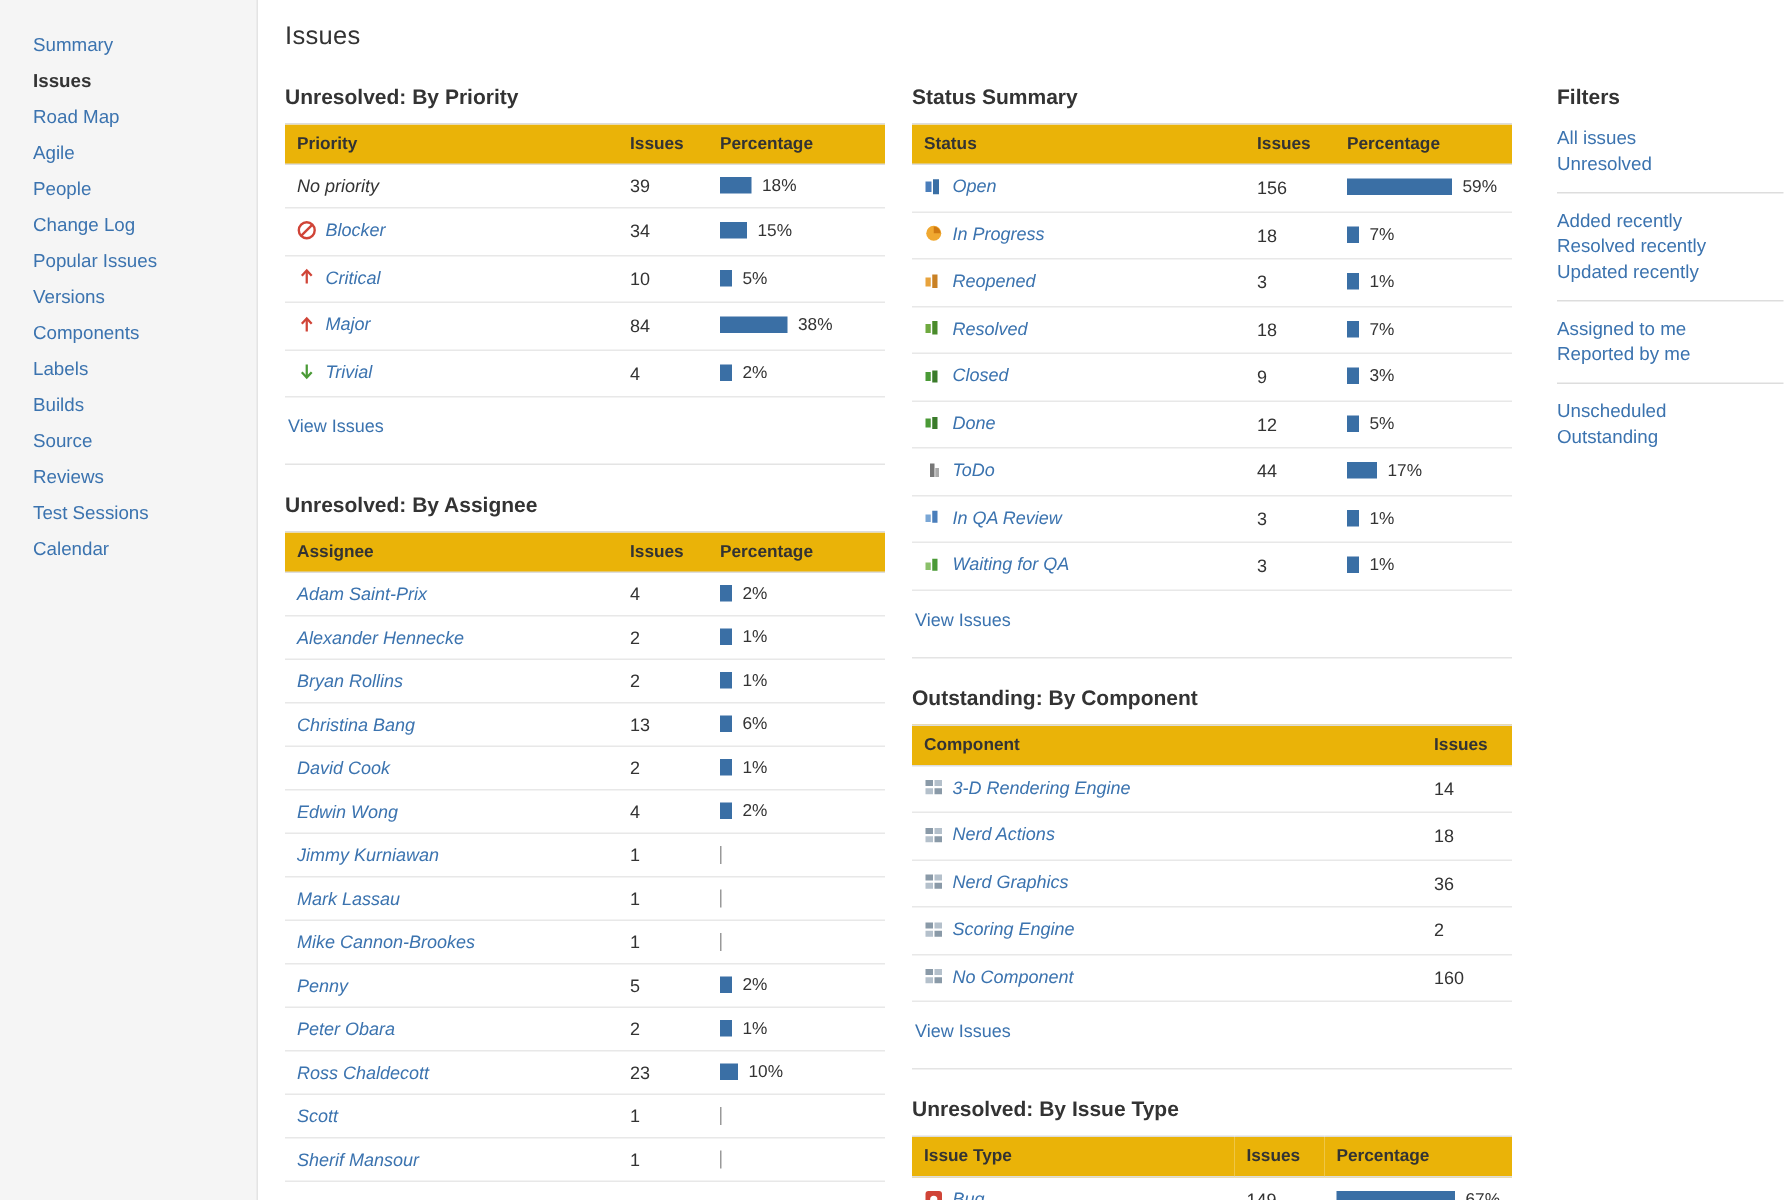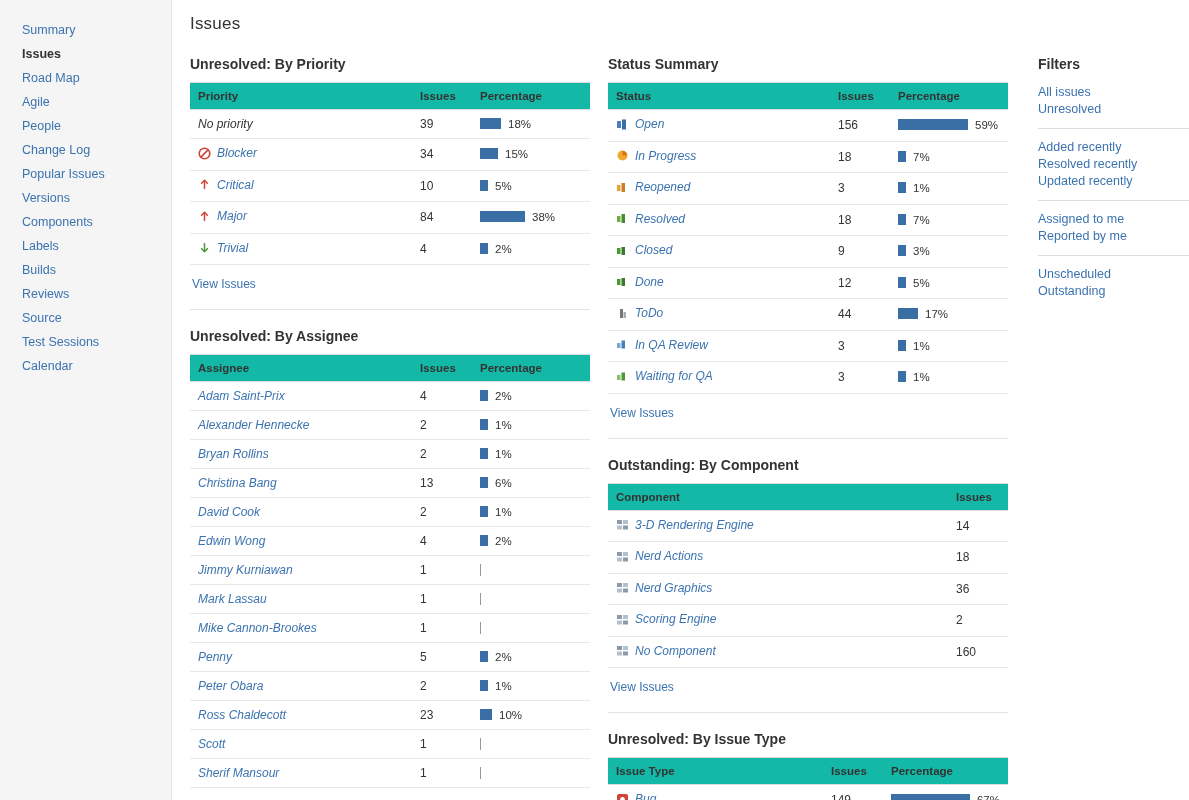--- a/index.html
+++ b/index.html
@@ -71,21 +71,21 @@
     margin: 0 0 10px 0;
   }
   .section + .section { margin-top: 2px; }
 
   table.report {
     width: 100%;
     border-collapse: collapse;
     font-size: 12px;
   }
   table.report thead th {
-    background: #14b8a6;
+    background: #eab308;
     border-top: 1px solid #ddd;
     border-bottom: 1px solid #ddd;
     text-align: left;
     font-weight: bold;
     color: #333;
     padding: 7px 8px;
     font-size: 11.5px;
   }
   table.report tbody td {
     border-bottom: 1px solid #e8e8e8;
@@ -161,22 +161,22 @@
         <a class="side-item active">Issues</a>
         <a class="side-item">Road Map</a>
         <a class="side-item">Agile</a>
         <a class="side-item">People</a>
         <a class="side-item">Change Log</a>
         <a class="side-item">Popular Issues</a>
         <a class="side-item">Versions</a>
         <a class="side-item">Components</a>
         <a class="side-item">Labels</a>
         <a class="side-item">Builds</a>
+        <a class="side-item">Source</a>
         <a class="side-item">Reviews</a>
-        <a class="side-item">Source</a>
         <a class="side-item">Test Sessions</a>
         <a class="side-item">Calendar</a>
       </div>
   </nav>
 
   <div class="main">
     <h1 class="page-title">Issues</h1>
 
     <div class="columns">
 

